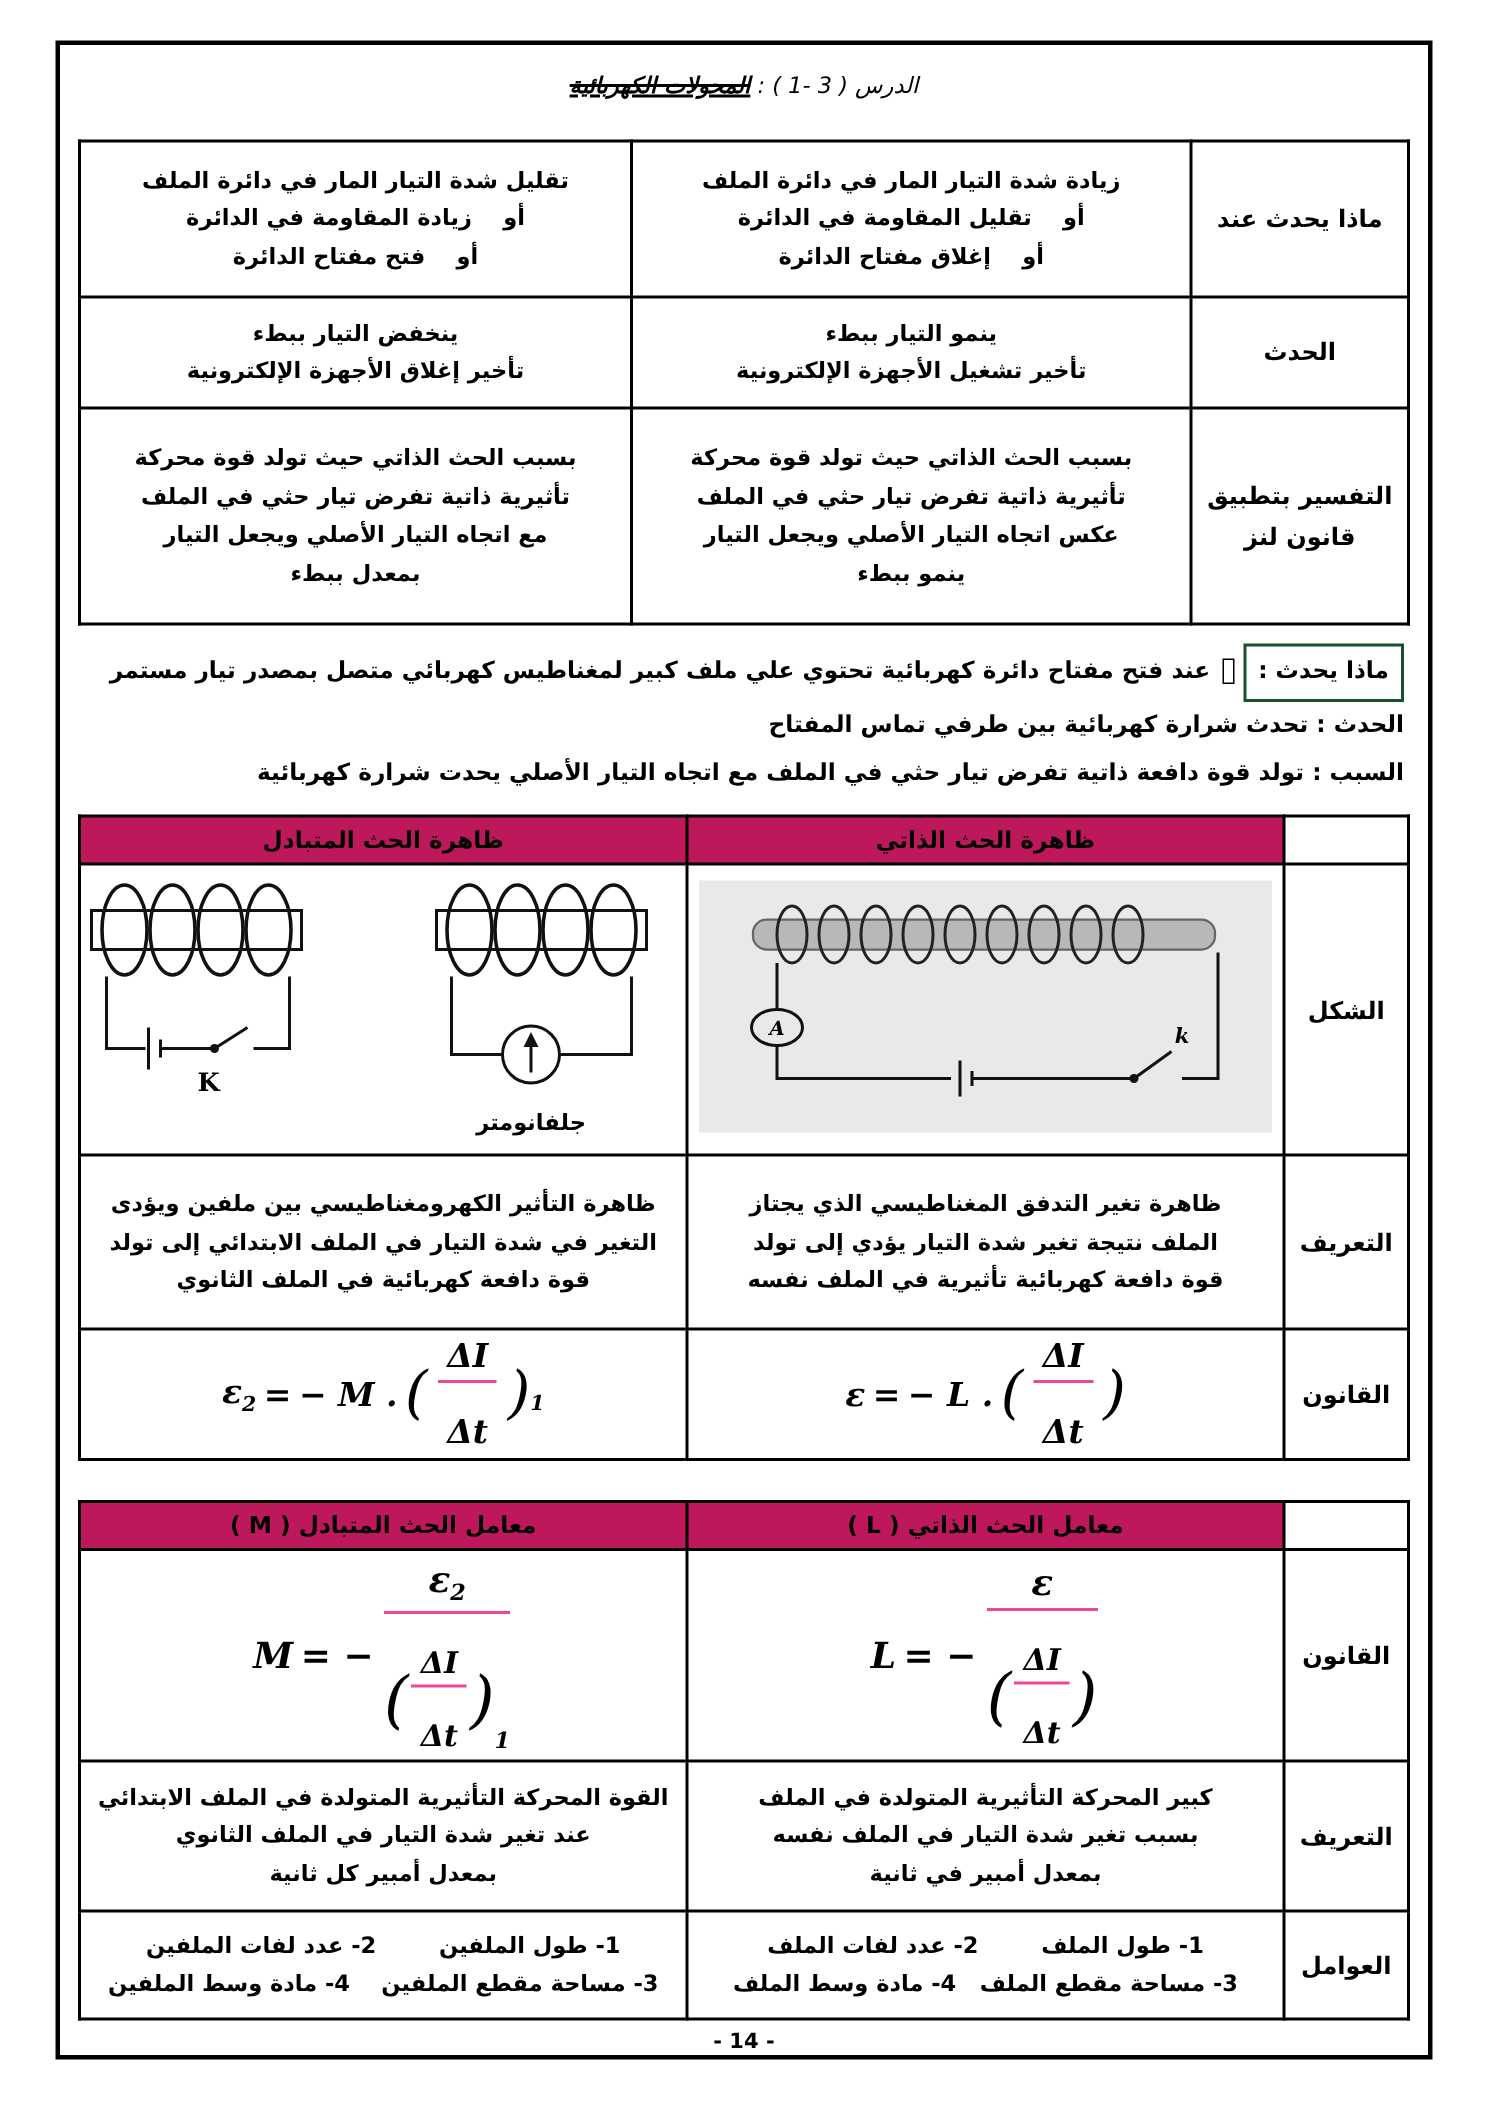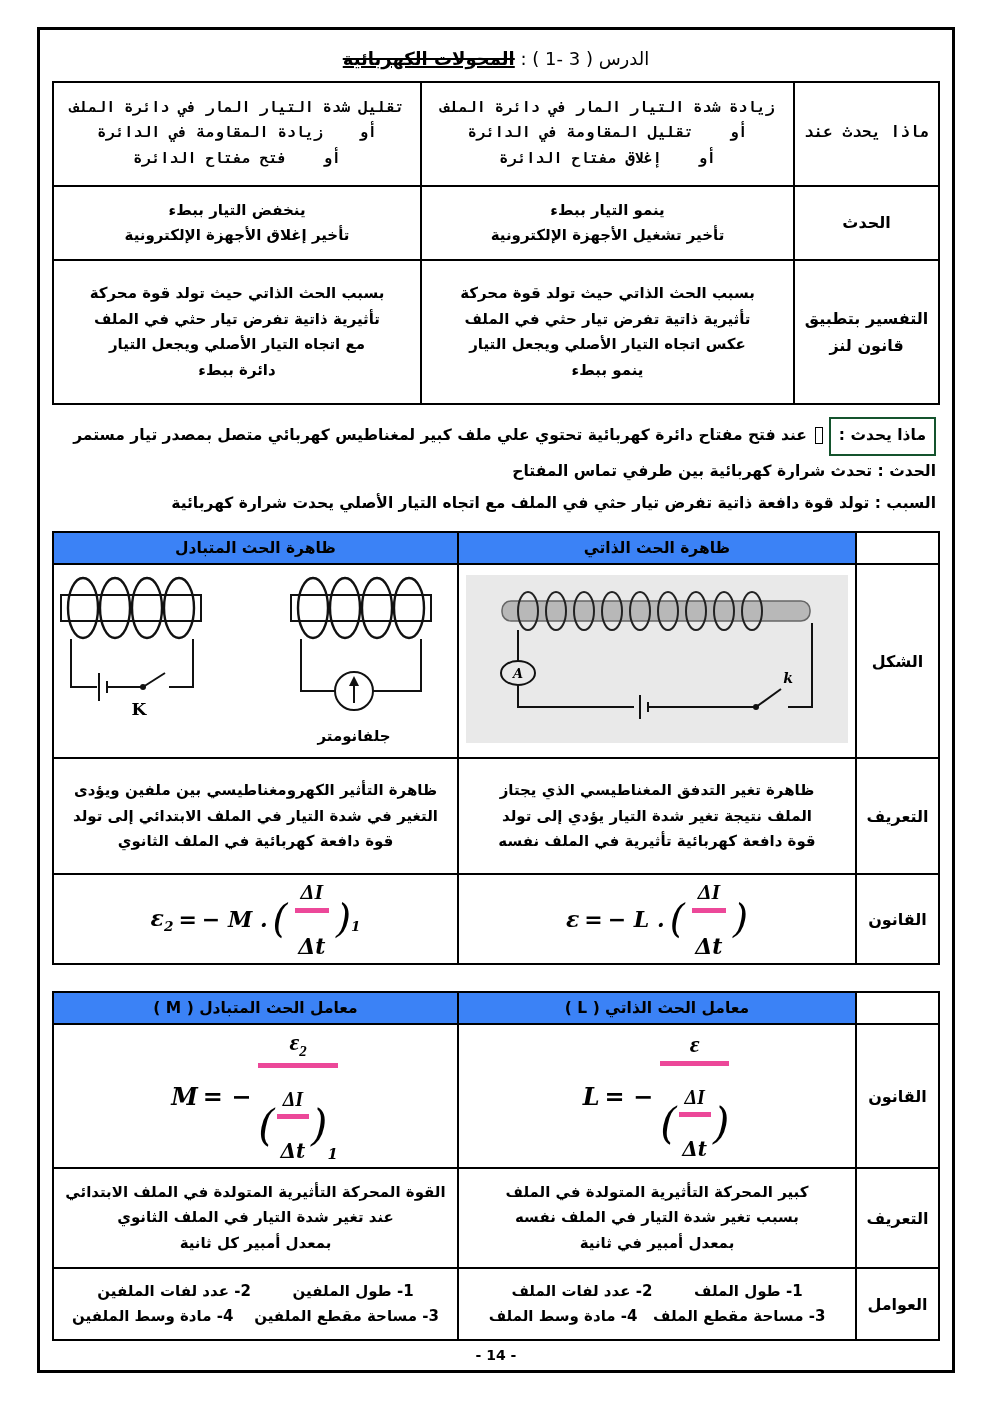--- a/index.html
+++ b/index.html
@@ -6,60 +6,60 @@
   html, body { margin: 0; padding: 0; background: #fff; }
   .page {
     position: relative; width: 992px; height: 1403px; background: #fff;
     font-family: "DejaVu Sans", sans-serif; color: #000; overflow: hidden;
     margin: 0 auto;
   }
   .frame {
     position: absolute; left: 37px; top: 27px; width: 918px; height: 1346px;
     border: 3px solid #000; padding: 18px 12px 8px;
   }
-  .title { text-align: center; font-size: 18px; direction: rtl; margin-bottom: 12px; }
+  .title { text-align: center; font-size: 15px; direction: rtl; margin-bottom: 27px; font-style: italic; }
   .title .main {
     font-weight: bold;
     text-decoration: underline line-through;
     text-decoration-thickness: 2px;
   }
   table { border-collapse: collapse; table-layout: fixed; width: 100%; direction: rtl; }
   td { border: 2px solid #000; text-align: center; vertical-align: middle; padding: 4px 4px; font-weight: bold; }
   .ln { line-height: 1.7; }
   
   .t1 { font-size: 15px; }
   .t1 .lbl { font-size: 16px; }
-  .t1 .r1 td { height: 104px; font-family: Liberation Mono, monospace; }
+  .t1 .r1 td { height: 104px; }
   .t1 .r2 td { height: 74px; }
   .t1 .r3 td { height: 144px; border-radius: 28px; }
   
   .sect { direction: rtl; text-align: right; font-size: 15.5px; font-weight: bold; margin: 12px 4px 12px; line-height: 2.05; }
   .wh-box { display: inline-block; border: 2px solid #14532d; padding: 1px 8px 2px; margin-left: 6px; }
   .mini-box { display: inline-block; width: 8px; height: 17px; border: 1.5px solid #000; vertical-align: middle; margin-left: 8px; }
   
   .t2, .t3 { font-size: 15px; }
-  .t2 .hdr td, .t3 .hdr td { background: #3b82f6; height: 32px; font-size: 15.5px; padding: 2px; }
+  .t2 .hdr td, .t3 .hdr td { background: #be185d; height: 32px; font-size: 15.5px; padding: 2px; }
   .t2 .hdr .corner, .t3 .hdr .corner { background: #fff; }
   .t2 .lblcol, .t3 .lblcol { font-size: 16px; }
   .t2 .shape td { height: 194px; }
   .t2 .def td { height: 116px; }
   .t2 .law td { height: 80px; }
   .t3 .law td { height: 122px; }
   .t3 .def td { height: 100px; }
   .t3 .fact td { height: 72px; }
   .img-self { display: inline-block; background: #e9e9e9; }
   
   .formula {
     direction: ltr; font-family: "DejaVu Serif", serif; font-style: italic; font-weight: bold;
     display: flex; align-items: center; justify-content: center; gap: 5px;
   }
   .f2 { font-size: 22px; }
   .f3 { font-size: 24px; }
   .frac { display: inline-flex; flex-direction: column; align-items: stretch; text-align: center; vertical-align: middle; margin: 0 2px; }
-  .frac > .fnum { border-bottom: 5px solid #ec4899; padding: 0 6px 3px; font-family: Liberation Serif, serif; }
+  .frac > .fnum { border-bottom: 2px solid #ec4899; padding: 0 6px 3px; }
   .frac > .fden { padding-top: 20px; }
   .inner { font-size: 20px; }
   .dwrap { display: inline-flex; align-items: center; justify-content: center; }
   .paren { font-size: 175%; font-weight: normal; line-height: 0.75; }
   sub { font-size: 62%; }
   .psub { align-self: flex-end; }
   .footer { text-align: center; direction: ltr; font-weight: bold; font-size: 14px; margin-top: 6px; }
   svg text { font-weight: bold; }
 </style>
 </head>
@@ -115,21 +115,21 @@
           <td>
             <div class="ln">بسبب الحث الذاتي حيث تولد قوة محركة</div>
             <div class="ln">تأثيرية ذاتية تفرض تيار حثي في الملف</div>
             <div class="ln">عكس اتجاه التيار الأصلي ويجعل التيار</div>
             <div class="ln">ينمو ببطء</div>
           </td>
           <td>
             <div class="ln">بسبب الحث الذاتي حيث تولد قوة محركة</div>
             <div class="ln">تأثيرية ذاتية تفرض تيار حثي في الملف</div>
             <div class="ln">مع اتجاه التيار الأصلي ويجعل التيار</div>
-            <div class="ln">دائرة ببطء</div>
+            <div class="ln">بمعدل ببطء</div>
           </td>
         </tr>
       </tbody>
     </table>
 
     <div class="sect">
       <div>
         <span class="wh-box">ماذا يحدث :</span><span class="mini-box"></span><span>عند فتح مفتاح دائرة كهربائية تحتوي علي ملف كبير لمغناطيس كهربائي متصل بمصدر تيار مستمر</span>
       </div>
       <div>

